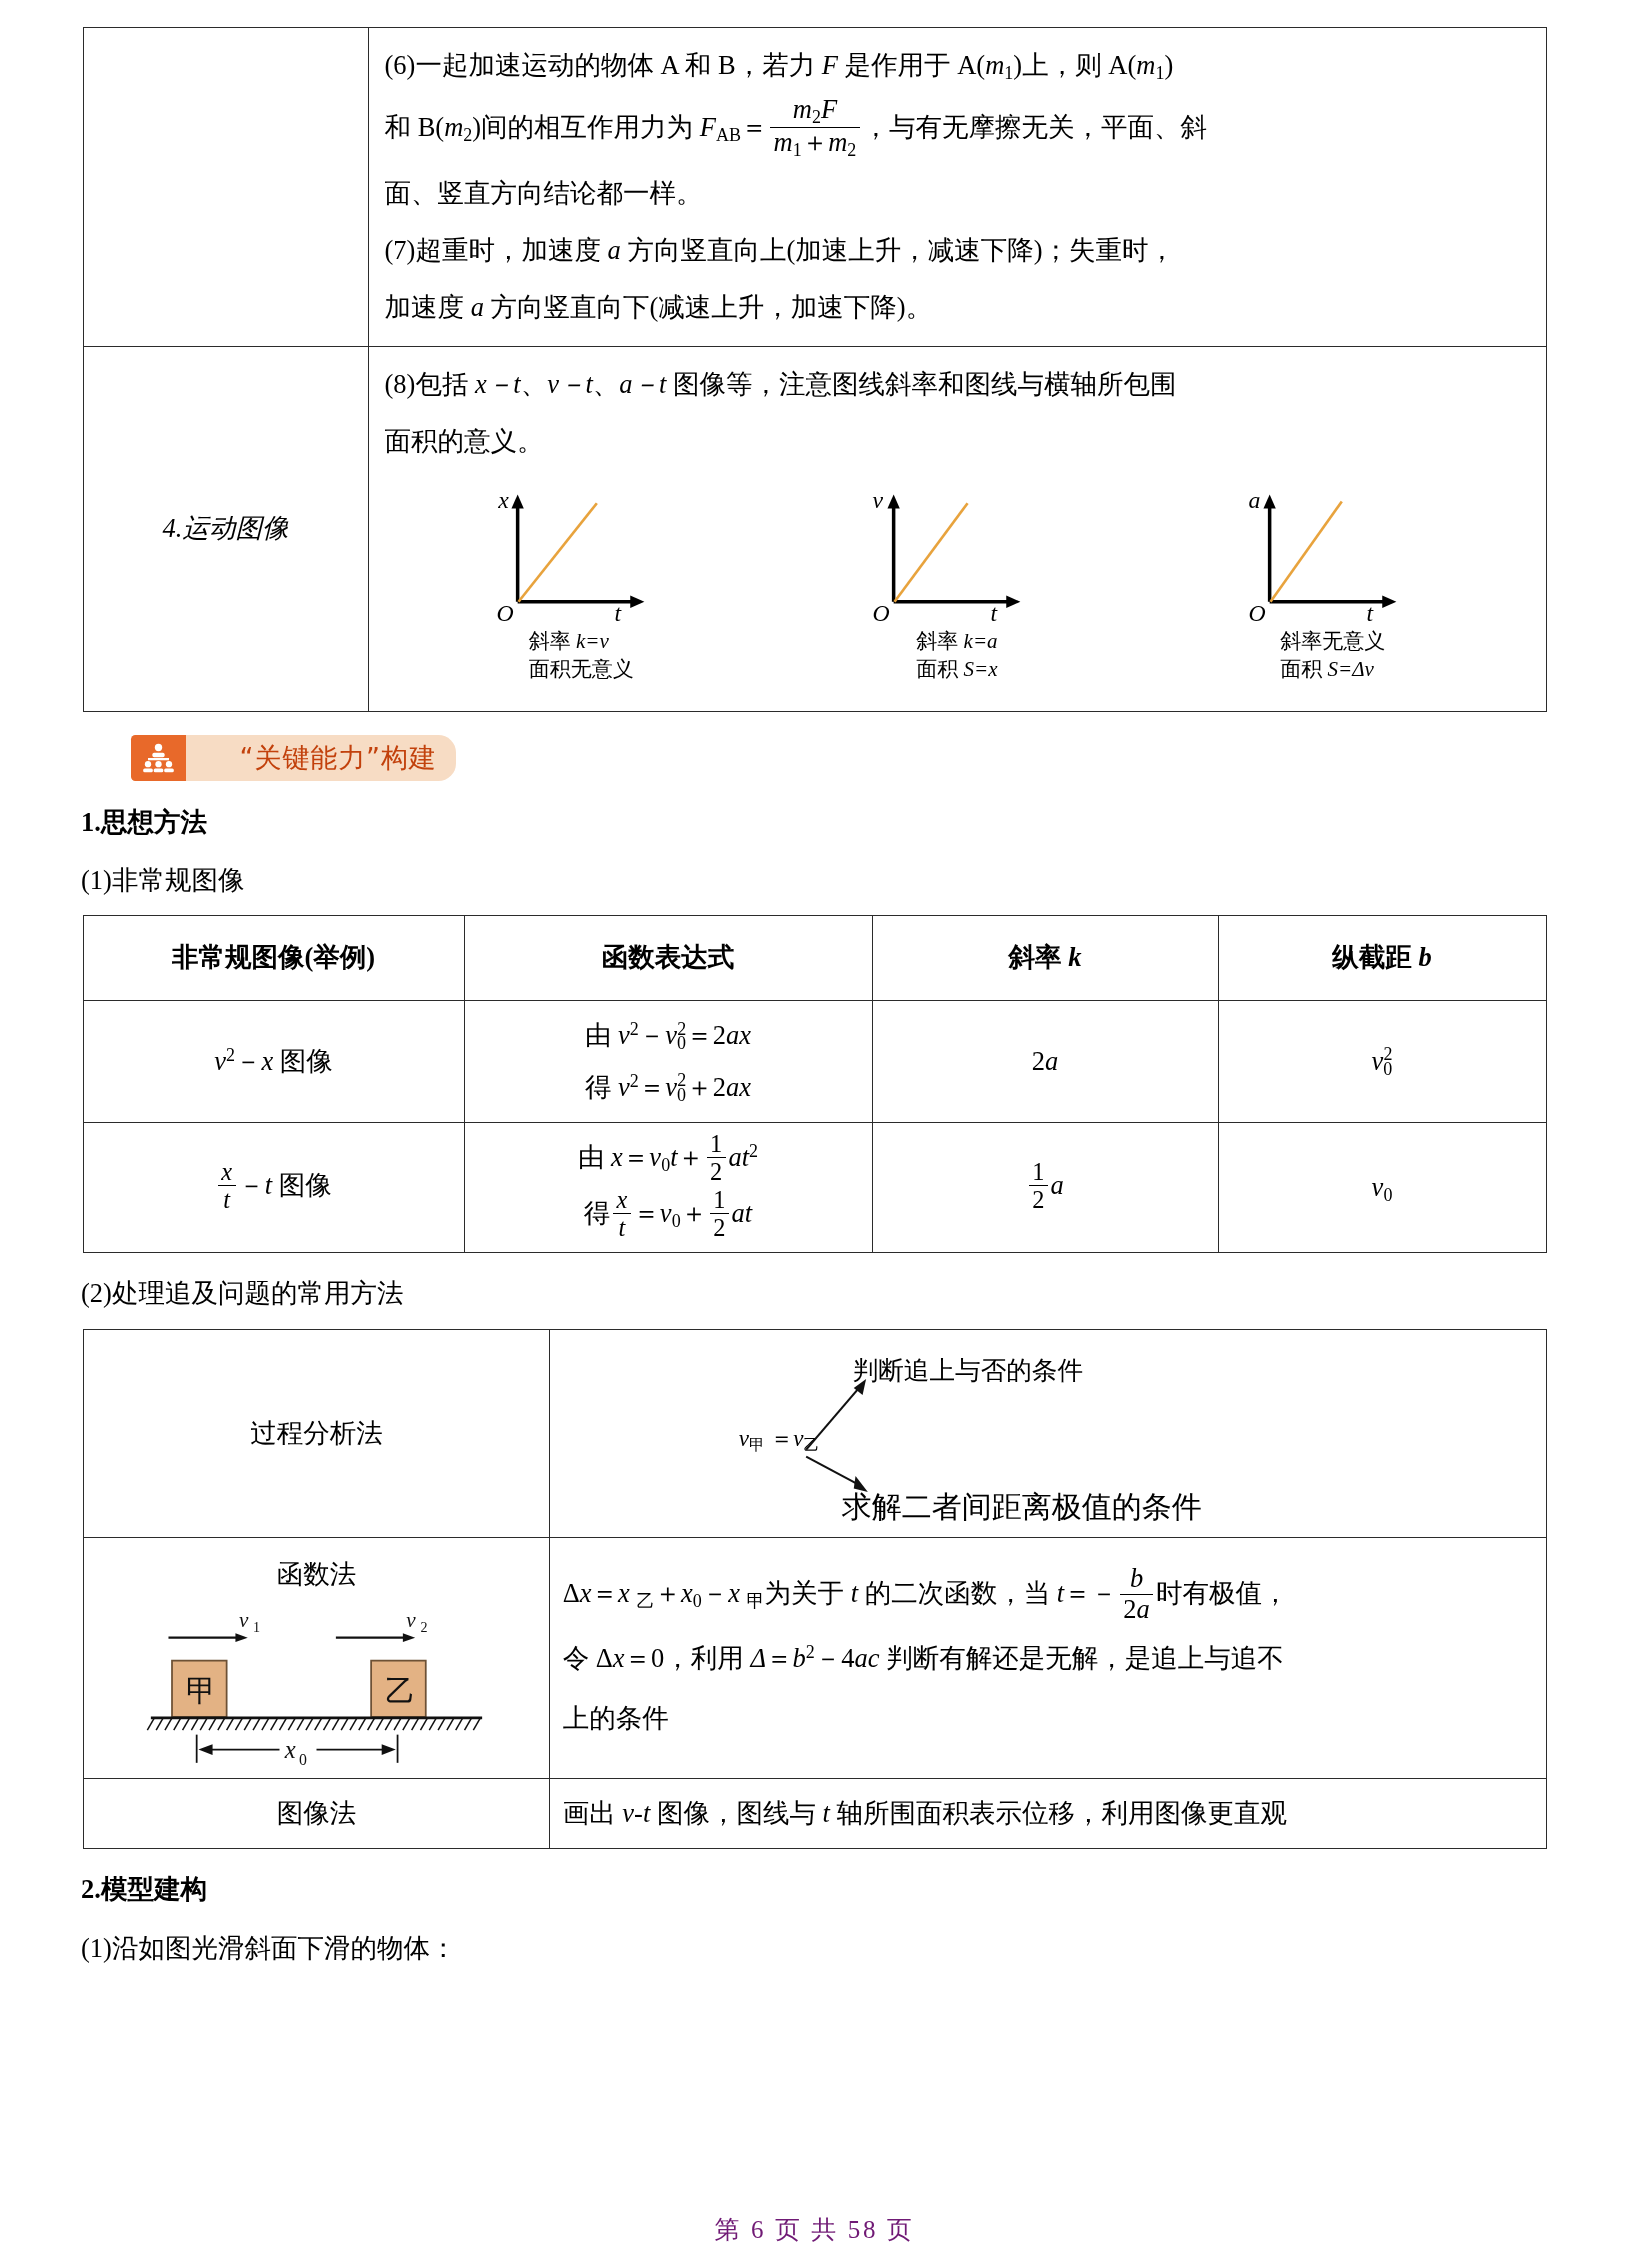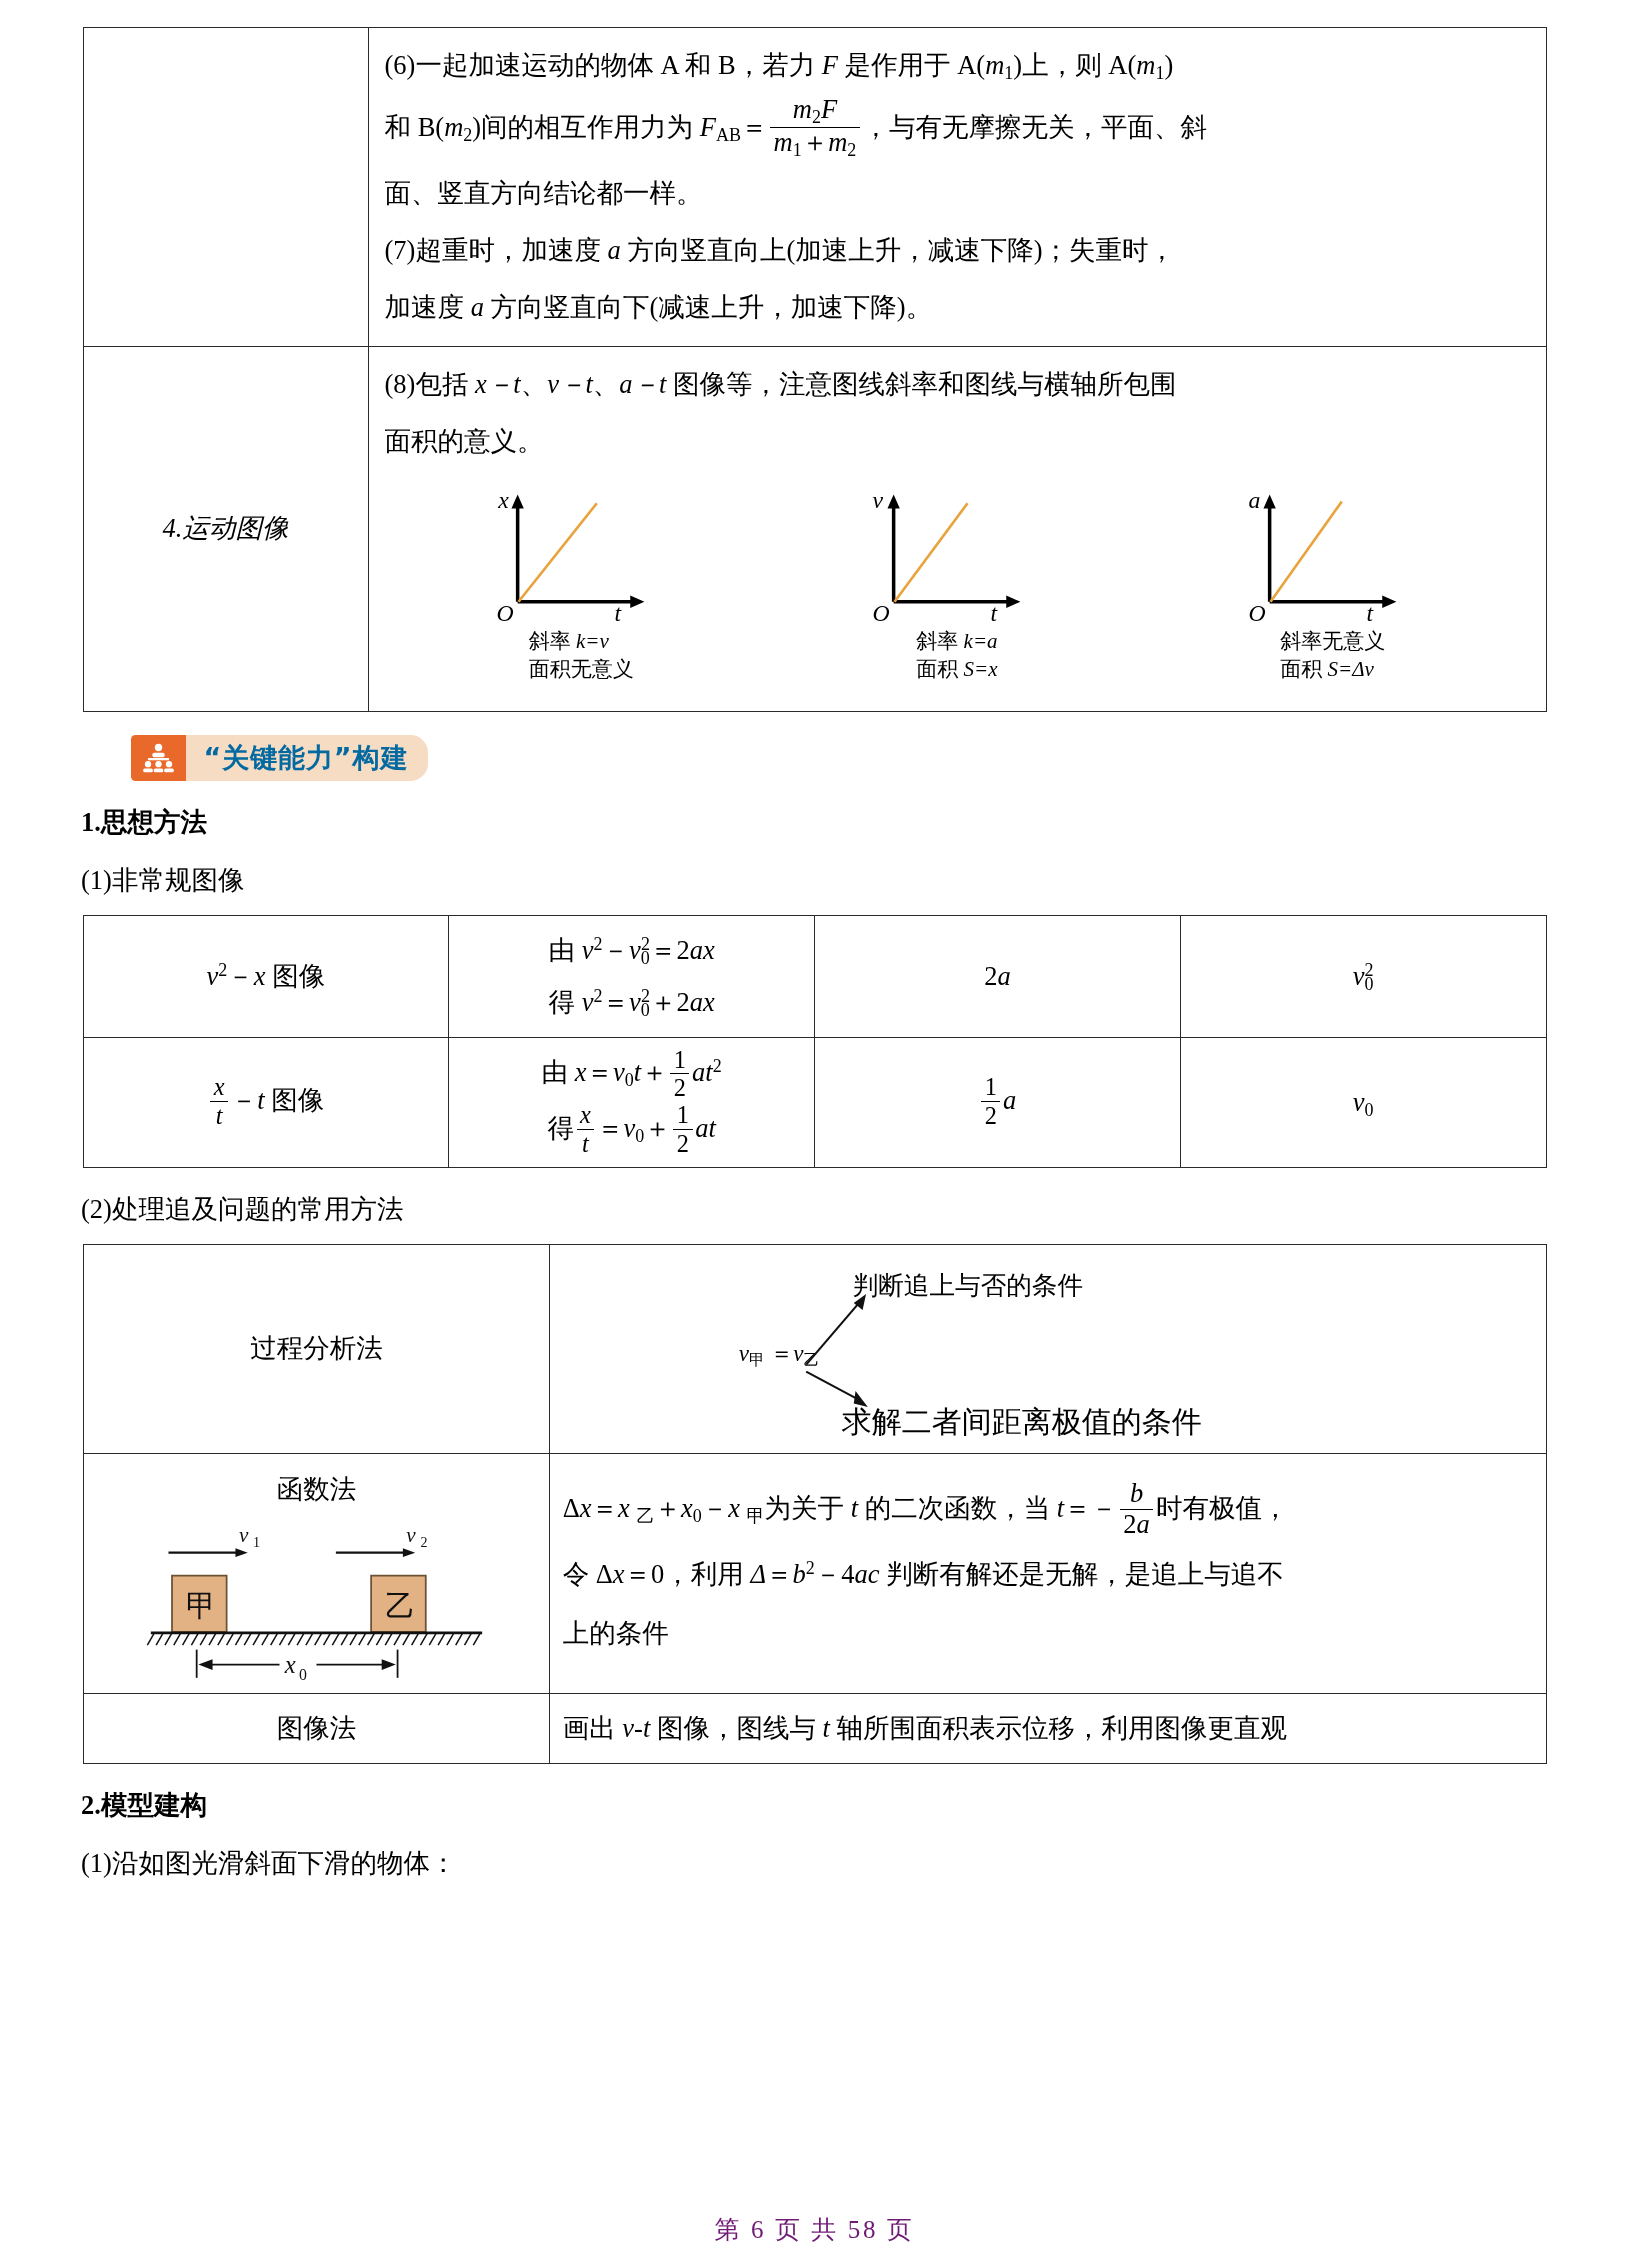--- a/index.html
+++ b/index.html
@@ -91,25 +91,26 @@
     padding-right: 19.4px;
   }
   .badge-ico {
     width: 55px; height: 46px;
     background: #e8692a;
     border-radius: 4.4px 0 0 4.4px;
     display: flex; align-items: center; justify-content: center;
   }
   .badge-text {
     font-family: "DejaVu Sans", "Liberation Sans", sans-serif;
-    font-weight: bold;
+    font-weight: normal;
     font-size: 27px;
     letter-spacing: 0.9px;
-    color: #0369a1;
+    color: #c2410c;
     padding-left: 17.6px;
+    margin-left: 36px;
   }
 
   
   .body-line {
     font-size: 26.5px;
     margin: 19.4px 0 0 81px;
     line-height: 1.6;
   }
   .body-line.bold { font-weight: bold; }
   .tight { margin-top: 16px; }
@@ -264,20 +265,26 @@
       </div>
       <div class="badge-text">“关键能力”构建</div>
     </div>
   </div>
 
   <div class="body-line bold">1.思想方法</div>
   <div class="body-line tight">(1)非常规图像</div>
 
   <table class="doc-table tbl-fn">
     <tbody>
+        <tr>
+      <th style="width:366px">非常规图像(举例)</th>
+      <th style="width:393px">函数表达式</th>
+      <th style="width:331px">斜率 <i>k</i></th>
+      <th>纵截距 <i>b</i></th>
+    </tr>
     <tr>
       <td><i>v</i><span class="sup">2</span>－<i>x</i> 图像</td>
       <td class="cell-stack">
         <div>由 <i>v</i><span class="sup">2</span>－<i>v</i><span class="subn">0</span><span class="sup" style="margin-left:-8.8px">2</span>＝2<i>ax</i></div>
         <div>得 <i>v</i><span class="sup">2</span>＝<i>v</i><span class="subn">0</span><span class="sup" style="margin-left:-8.8px">2</span>＋2<i>ax</i></div>
       </td>
       <td>2<i>a</i></td>
       <td><i>v</i><span class="subn">0</span><span class="sup" style="margin-left:-8.8px">2</span></td>
     </tr>
     <tr>

